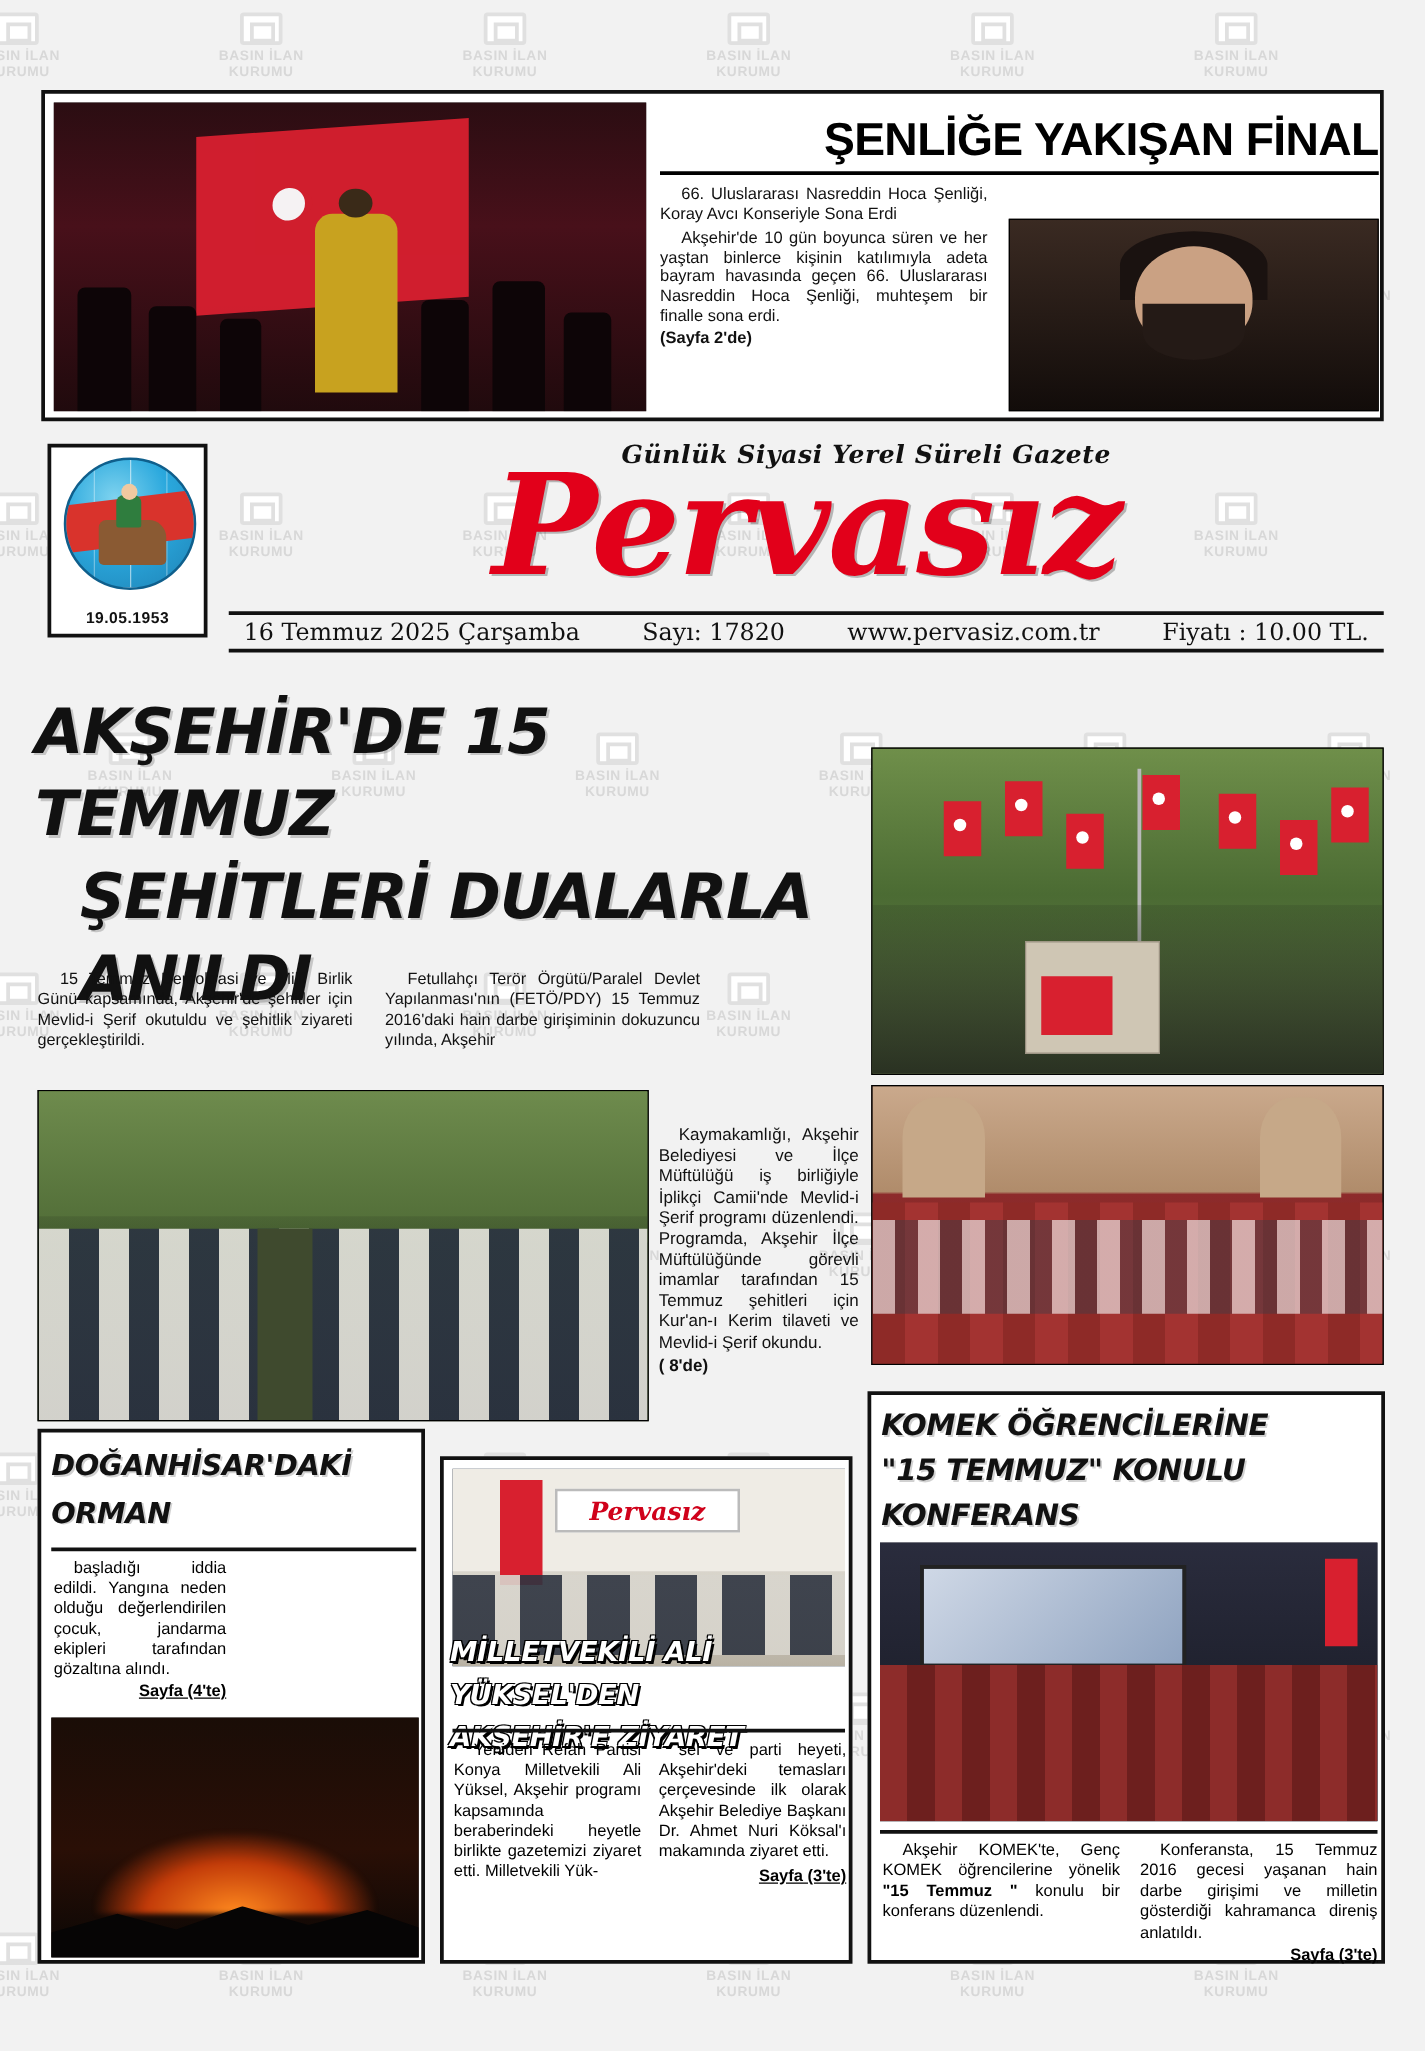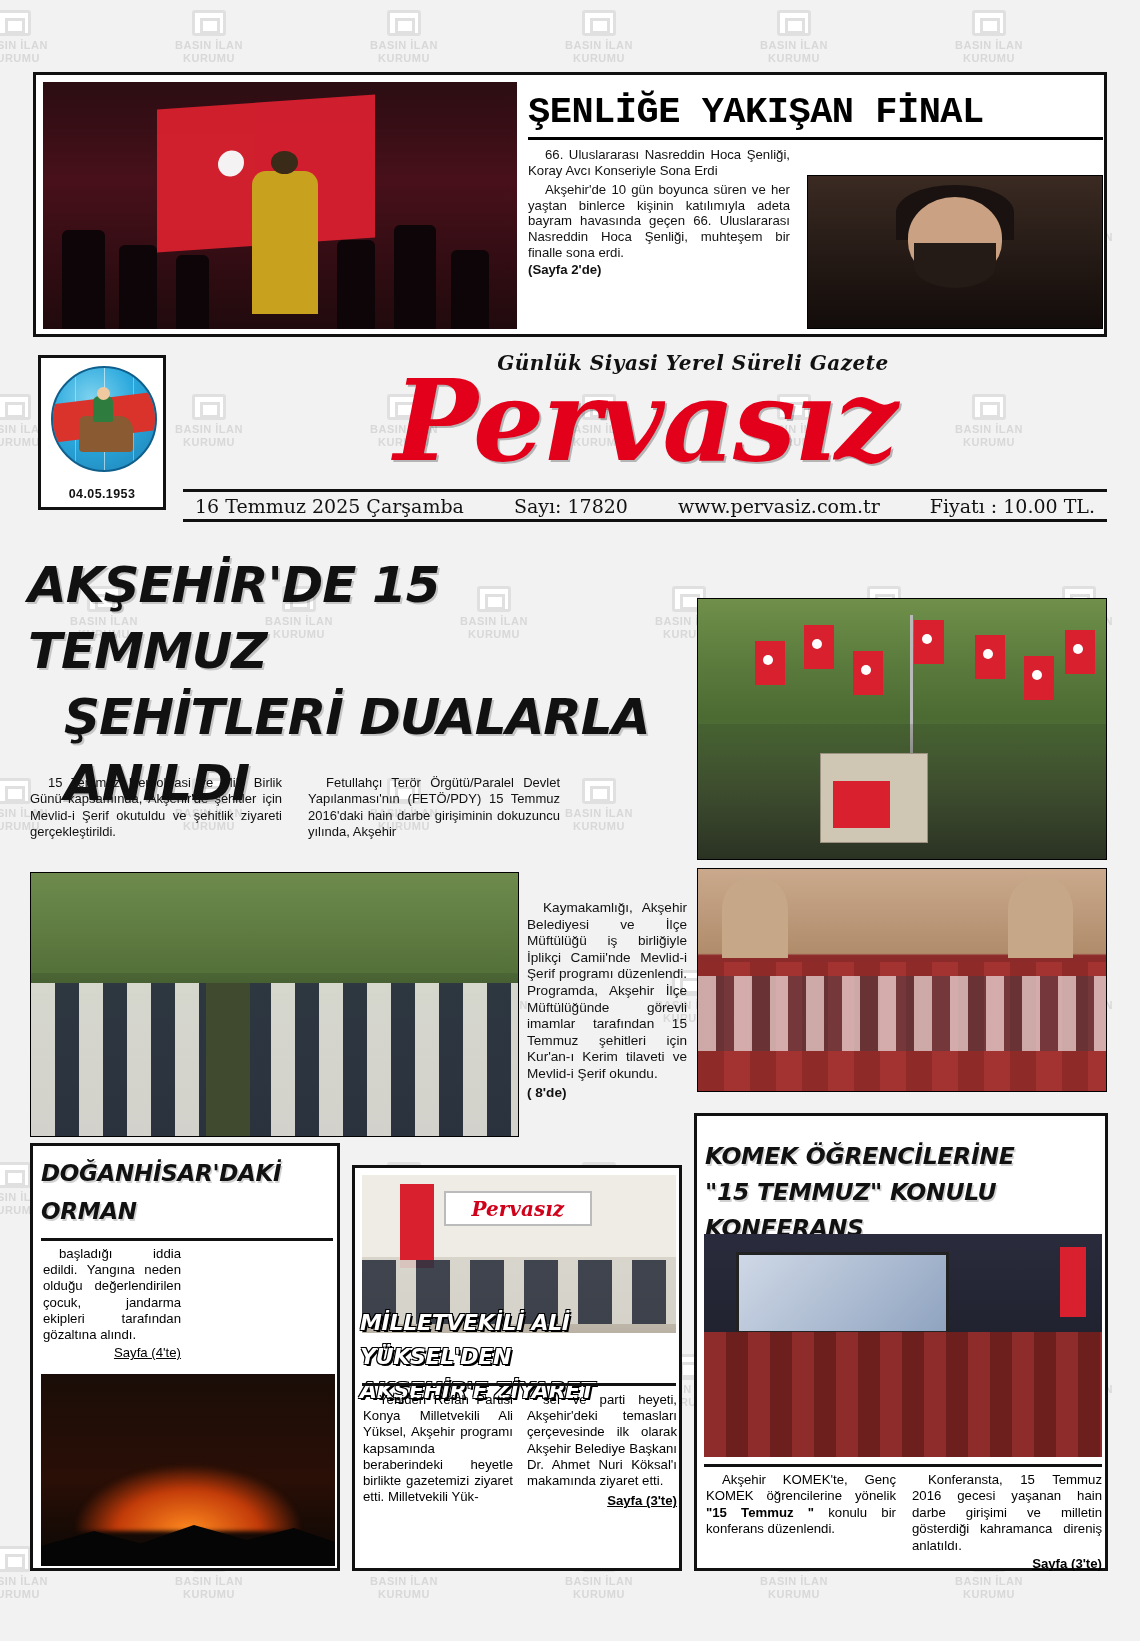--- a/index.html
+++ b/index.html
@@ -21,23 +21,23 @@
   .teaser{
     position:absolute;left:33px;top:72px;width:1074px;height:265px;
     background:#fff;border:3px solid #111;box-sizing:border-box;
   }
   .teaser-photo{
     position:absolute;left:7px;top:7px;width:474px;height:247px;
     background:#14060a;overflow:hidden;
   }
   .teaser-headline{
     position:absolute;left:492px;top:16px;width:575px;
-    font-family:Liberation Mono, monospace;
+    font-family:Liberation Sans, sans-serif;
     font-weight:bold;font-size:37px;letter-spacing:-0.5px;color:#000;
-    text-align:left;white-space:nowrap;
+    text-align:right;white-space:nowrap;
   }
   .teaser-rule{position:absolute;left:492px;top:62px;width:575px;height:3px;background:#000;}
   .teaser-col{
     position:absolute;left:492px;top:72px;width:262px;
     font-size:13.2px;line-height:15.6px;text-align:justify;color:#111;
   }
   .teaser-col p{margin:0 0 0 0;text-indent:17px;}
   .teaser-col p+p{margin-top:4px;}
   .teaser-col b{font-weight:bold;}
   .teaser-photo2{
@@ -127,34 +127,34 @@
   .box-head{
     font-family:"DejaVu Sans", sans-serif;font-weight:bold;font-style:italic;
     color:#111;letter-spacing:-0.3px;
   }
   .b1{left:30px;top:1143px;width:310px;height:428px;}
   .b1 .hd{position:absolute;left:8px;top:8px;width:292px;font-size:23px;line-height:38px;text-shadow:1.5px 1.5px 0 rgba(0,0,0,.18);}
   .b1 .rule{position:absolute;left:8px;top:92px;width:292px;height:3px;background:#111;}
   .b1 .cols{position:absolute;left:10px;top:100px;width:290px;display:flex;gap:14px;font-size:13.2px;line-height:16.2px;text-align:justify;}
   .b1 .cols .c{width:138px;}
   .b1 .cols p{margin:0;text-indent:16px;}
-  .b1 .cols b{font-weight:normal;}
+  .b1 .cols b{font-weight:bold;}
   .b1 .ph{position:absolute;left:8px;top:228px;width:294px;height:192px;background:#120d0b;overflow:hidden;}
 
   .b2{left:352px;top:1165px;width:330px;height:406px;}
   .b2 .ph{position:absolute;left:7px;top:7px;width:314px;height:158px;background:#1d2b3c;overflow:hidden;}
   .b2 .hd{position:absolute;left:5px;top:138px;width:320px;font-size:22px;line-height:34px;color:#fff;text-shadow:2px 2px 0 #000,-1px -1px 0 #000,1px -1px 0 #000,-1px 1px 0 #000;}
   .b2 .rule{position:absolute;left:7px;top:215px;width:314px;height:3px;background:#111;}
   .b2 .cols{position:absolute;left:8px;top:224px;width:314px;display:flex;gap:14px;font-size:13.2px;line-height:16.2px;text-align:justify;}
   .b2 .cols .c{width:150px;}
   .b2 .cols p{margin:0;text-indent:16px;}
   .b2 .cols b{font-weight:bold;}
 
   .b3{left:694px;top:1113px;width:414px;height:458px;}
-  .b3 .hd{position:absolute;left:8px;top:22px;width:398px;font-size:23.5px;line-height:36px;text-shadow:1.5px 1.5px 0 rgba(0,0,0,.18);}
+  .b3 .hd{position:absolute;left:8px;top:6px;width:398px;font-size:23.5px;line-height:36px;text-shadow:1.5px 1.5px 0 rgba(0,0,0,.18);}
   .b3 .ph{position:absolute;left:7px;top:118px;width:398px;height:223px;background:#1a1b2a;overflow:hidden;}
   .b3 .rule{position:absolute;left:7px;top:348px;width:398px;height:3px;background:#111;}
   .b3 .cols{position:absolute;left:9px;top:356px;width:398px;display:flex;gap:16px;font-size:13.2px;line-height:16.4px;text-align:justify;}
   .b3 .cols .c{width:190px;}
   .b3 .cols p{margin:0;text-indent:16px;}
   .b3 .cols b{font-weight:bold;}
 
   .ref{font-weight:bold;text-decoration:underline;}
   .tright{text-align:right;display:block;}
 
@@ -292,21 +292,21 @@
     <div class="logo-box">
       <div class="logo-globe">
         <div class="merid2"></div>
           <div class="merid"></div>
           <div class="merid3"></div>
         <div class="band"></div>
         <div class="donkey"></div>
         <div class="rider"></div>
         <div class="head"></div>
       </div>
-      <div class="logo-date">04.05.1953</div>
+      <div class="logo-date">19.05.1953</div>
     </div>
 
     <div class="kicker">Günlük Siyasi Yerel Süreli Gazete</div>
     <div class="nameplate">Pervasız</div>
 
     <div class="infobar">
       <span>16 Temmuz 2025 Çarşamba</span>
       <span>Sayı:  17820</span>
       <span>www.pervasiz.com.tr</span>
       <span>Fiyatı :  10.00 TL.</span>

